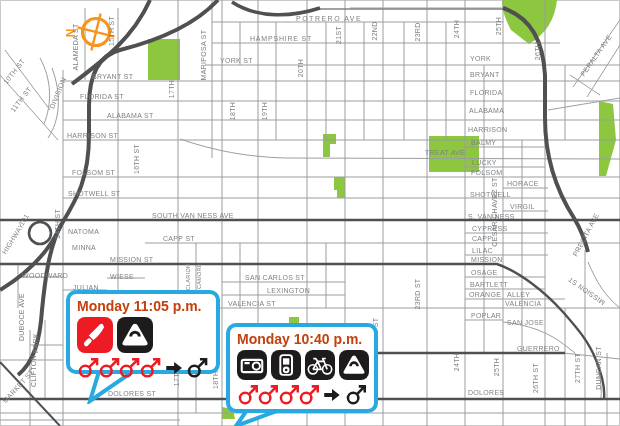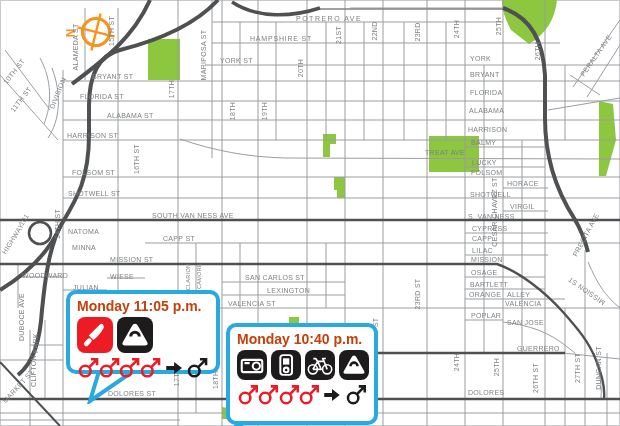--- a/index.html
+++ b/index.html
@@ -249,21 +249,21 @@
         </svg>
         <svg width="20" height="20" viewBox="0 0 30 30" style="color: rgb(29, 27, 28); margin: 0px 3px 0px 5px;">
           <use href="#sym-arrow"></use>
         </svg>
         <svg width="24" height="24" viewBox="0 0 30 30" style="color: rgb(29, 27, 28);">
           <use href="#sym-male"></use>
         </svg>
       </div>
   </div>
 
-  <div class="callout" style="left:226px;top:323px;width:152px;height:102px">
+  <div class="callout" style="left:226px;top:323px;width:152px;height:90px">
     <div class="title">Monday 10:40 p.m.</div>
     <div class="items">
         <div class="item-chip" style="height: 30px; width: 30px; background: rgb(29, 27, 28);">
           <svg width="30" height="30" viewBox="0 0 38 38">
             <use href="#sym-camera"></use>
           </svg>
         </div>
         <div class="item-chip" style="height: 30px; width: 30px; background: rgb(29, 27, 28);">
           <svg width="30" height="30" viewBox="0 0 38 38">
             <use href="#sym-player"></use>

